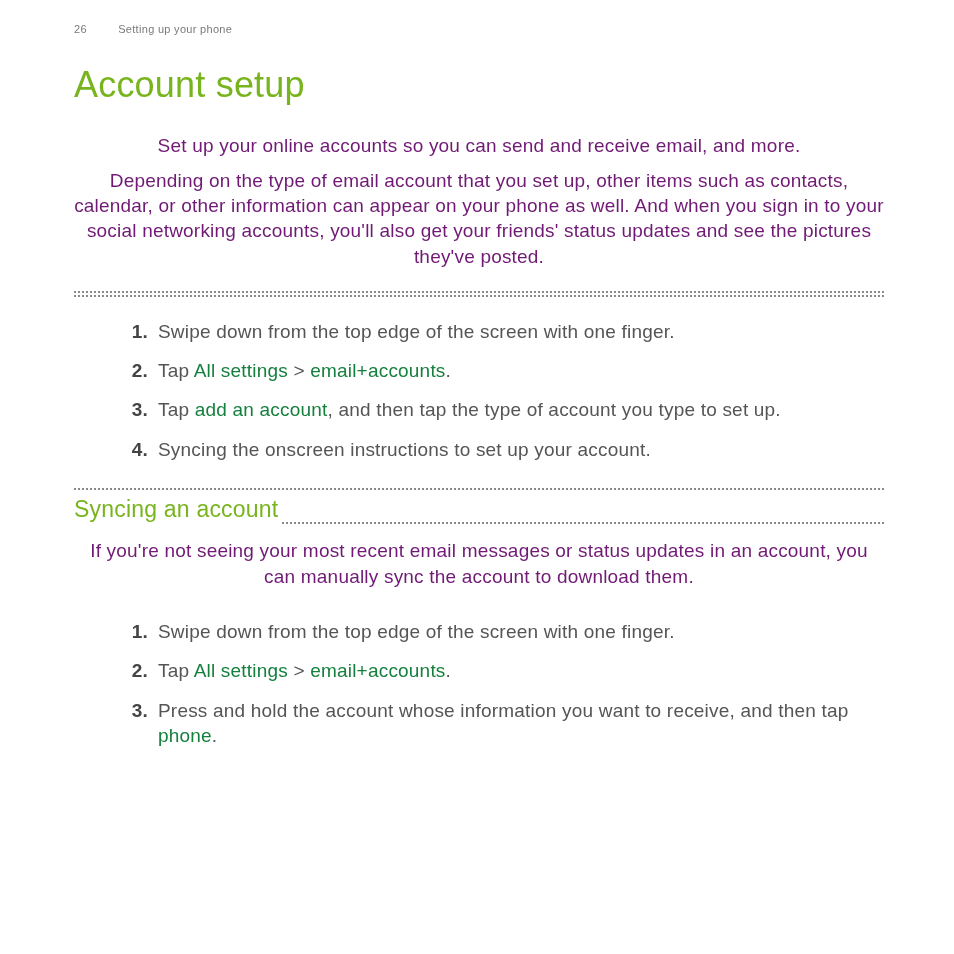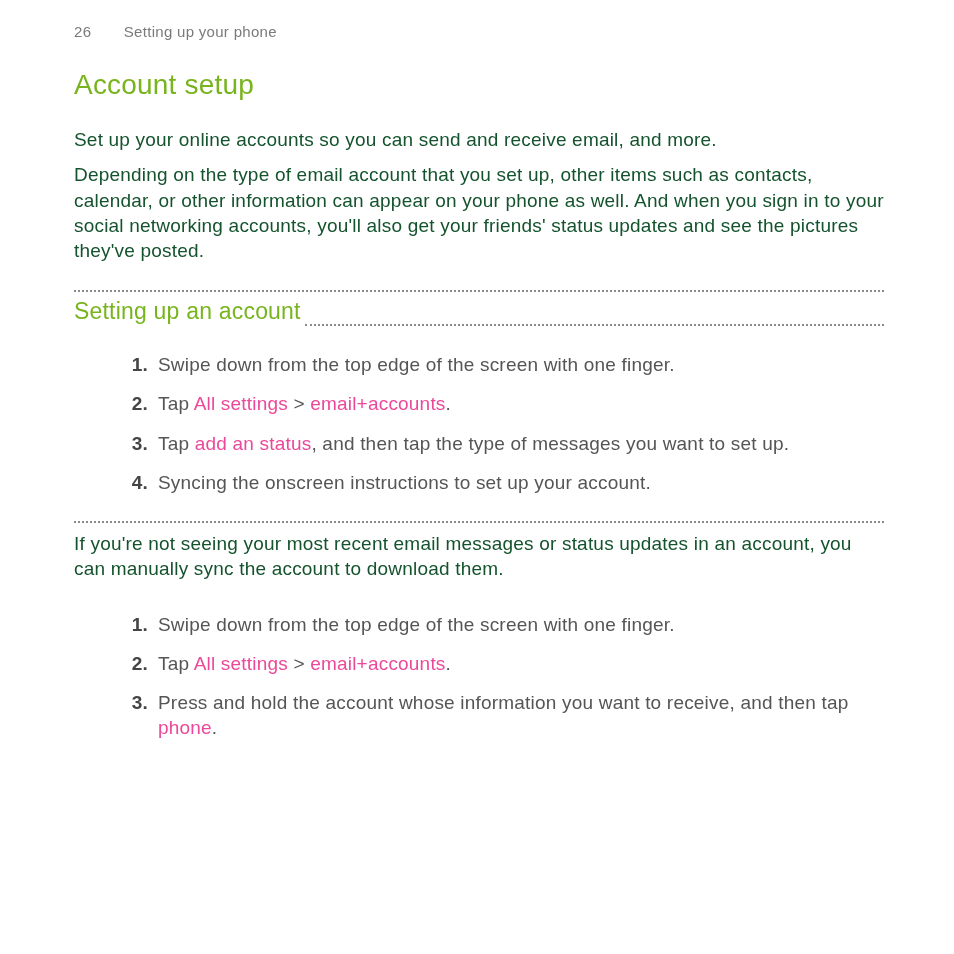--- a/index.html
+++ b/index.html
@@ -12,38 +12,39 @@
       height: 954px;
       background: #ffffff;
       font-family: "Trebuchet MS", "Lucida Grande", "Segoe UI", Helvetica, Arial, sans-serif;
       color: #555555;
       padding: 22px 70px 40px 74px;
       font-size: 19px;
       line-height: 1.33;
       letter-spacing: 0.2px;
     }
     .running-head {
-      font-size: 15px;
+      font-size: 11px;
       color: #7a7a7a;
       margin-bottom: 24px;
       letter-spacing: 0.3px;
     }
     .running-head .page-no {
       display: inline-block;
       margin-right: 28px;
     }
     h1.title {
       color: #78b41e;
       font-weight: 400;
-      font-size: 28px;
+      font-size: 36px;
       margin-bottom: 24px;
     }
     p.para {
       margin-bottom: 10px;
-      color: #14532d;
+      color: #701a75;
+      text-align: center;
     }
     .section-wrap {
       margin-top: 26px;
     }
     .dotted {
       border: none;
       border-top: 2px dotted #8a8a8a;
       height: 0;
     }
     h2.subhead {
@@ -81,21 +82,21 @@
     ol.steps li .num {
       position: absolute;
       left: 0;
       top: 0;
       font-weight: 700;
       color: #444444;
       width: 28px;
       text-align: right;
     }
     .bold {
-      color: #ec4899;
+      color: #15803d;
     }
     .intro-after {
       margin-top: 8px;
       margin-bottom: 4px;
     }
   </style>
 </head>
 <body>
 
 <div class="running-head">
@@ -104,46 +105,49 @@
 </div>
 
 <h1 class="title">Account setup</h1>
 
 <p class="para">Set up your online accounts so you can send and receive email, and more.</p>
 <p class="para">Depending on the type of email account that you set up, other items such as contacts, calendar, or other information can appear on your phone as well. And when you sign in to your social networking accounts, you'll also get your friends' status updates and see the pictures they've posted.</p>
 
 <div class="section-wrap">
   <hr class="dotted">
   <div class="subhead-row">
-    <h2 class="subhead">Setting up an account</h2>
     <div class="tail"></div>
   </div>
 
   <ol class="steps">
     <li>
       <span class="num">1.</span>
       <span>Swipe down from the top edge of the screen with one finger.</span>
     </li>
     <li>
       <span class="num">2.</span>
       <span><span>Tap </span><span class="bold">All settings</span><span> &gt; </span><span class="bold">email+accounts</span><span>.</span></span>
     </li>
     <li>
       <span class="num">3.</span>
-      <span><span>Tap </span><span class="bold">add an status</span><span>, and then tap the type of messages you want to set up.</span></span>
+      <span><span>Tap </span><span class="bold">add an account</span><span>, and then tap the type of account you type to set up.</span></span>
     </li>
     <li>
       <span class="num">4.</span>
       <span>Syncing the onscreen instructions to set up your account.</span>
     </li>
   </ol>
 </div>
 
 <div class="section-wrap">
   <hr class="dotted">
+  <div class="subhead-row">
+    <h2 class="subhead">Syncing an account</h2>
+    <div class="tail"></div>
+  </div>
 
   <p class="para intro-after">If you're not seeing your most recent email messages or status updates in an account, you can manually sync the account to download them.</p>
 
   <ol class="steps">
     <li>
       <span class="num">1.</span>
       <span>Swipe down from the top edge of the screen with one finger.</span>
     </li>
     <li>
       <span class="num">2.</span>

